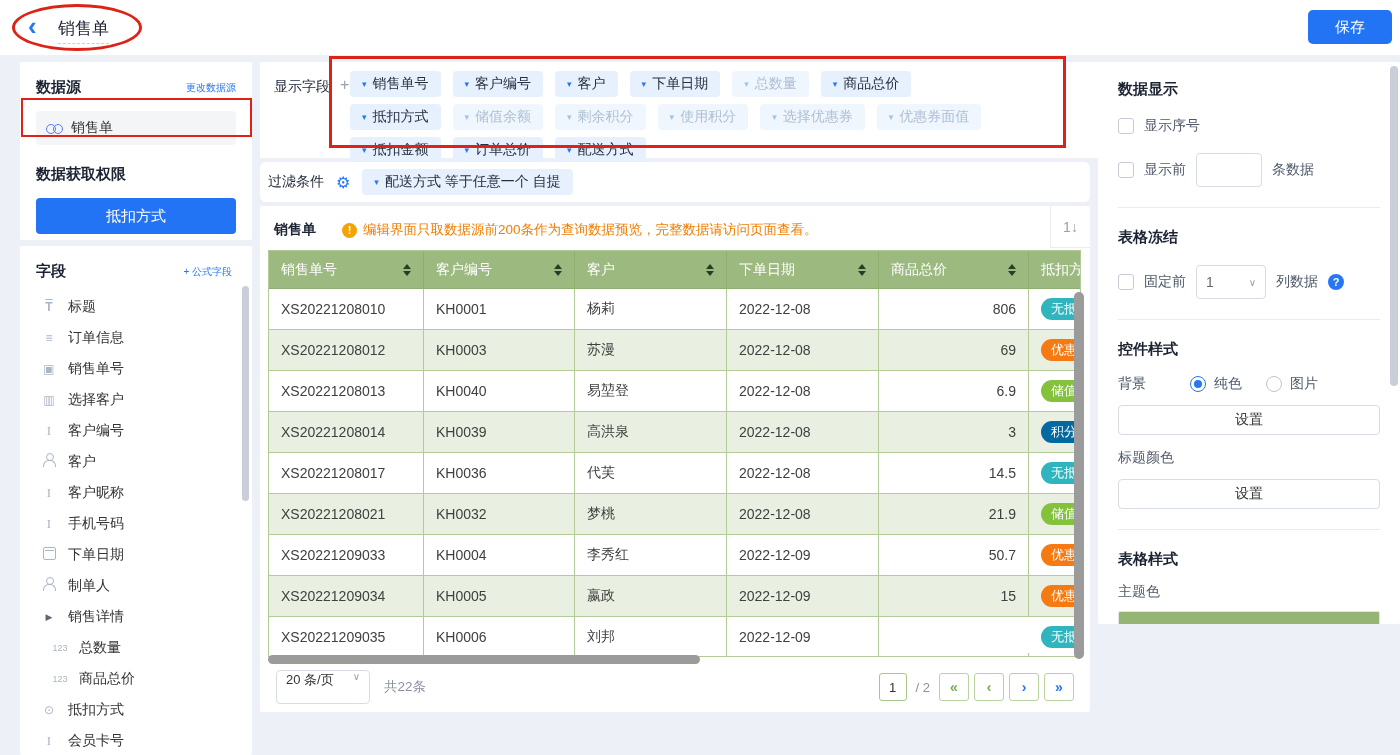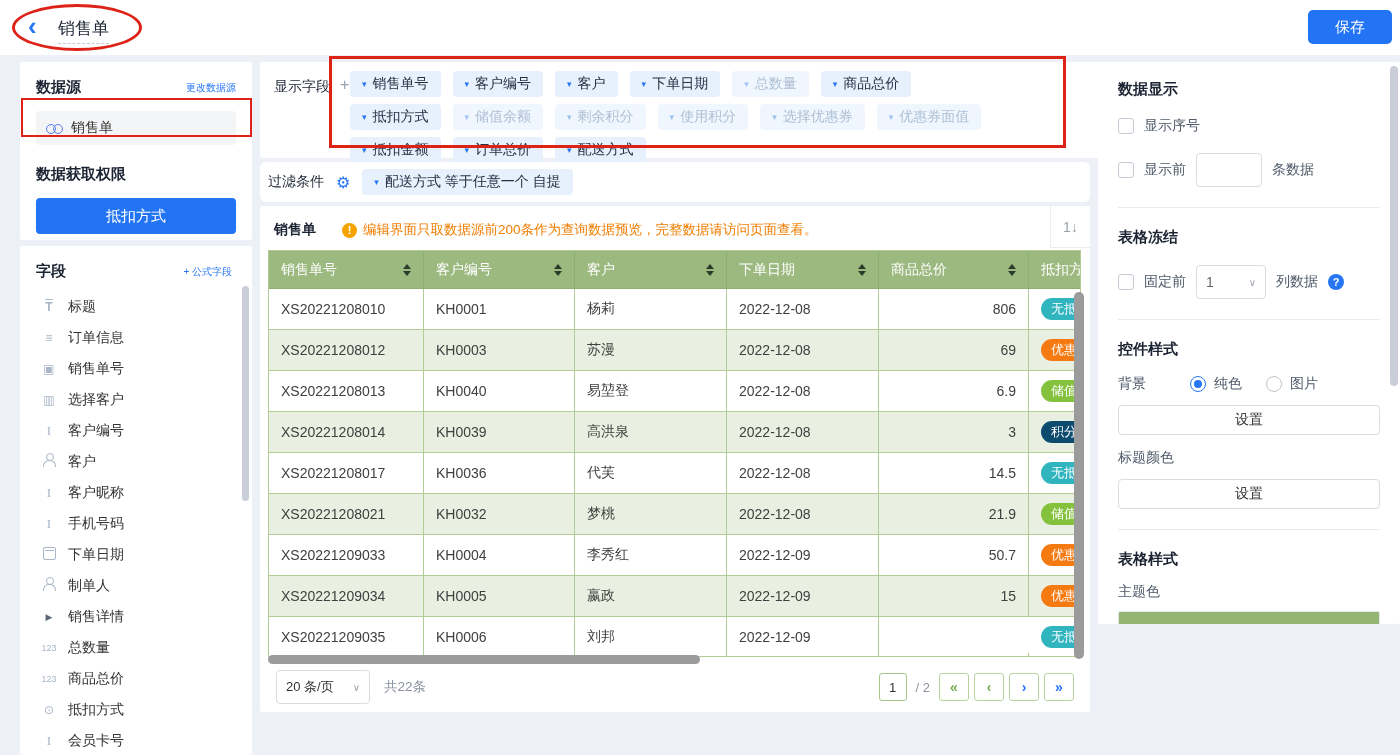--- a/index.html
+++ b/index.html
@@ -31,21 +31,21 @@
   .perm-title { margin-top:20px; }
   .perm-btn { margin-top:14px; width:100%; height:36px; background:#2374f5; color:#fff; border:none; border-radius:4px; font-size:15px; cursor:pointer; }
 
   
   .fields-panel { left:20px; top:246px; width:232px; height:509px; padding:16px 10px 8px 16px; overflow:hidden; }
   .fields-head { display:flex; justify-content:space-between; align-items:center; padding-right:10px; }
   .field-list { margin-top:10px; }
   .field-item { height:31px; display:flex; align-items:center; gap:10px; padding-left:4px; cursor:pointer; color:#333; }
   .ficon { width:18px; text-align:center; color:#a9b6c6; font-size:12px; flex:0 0 18px; }
   .ic-serif { font-family:"Liberation Serif","DejaVu Serif",serif; font-size:13px; }
-  .ic-123 { font-size:9px; letter-spacing:0; }
+  .ic-123 { font-size:9px; letter-spacing:0;margin-left:11px; }
   .ic-caret { color:#5d6673; font-size:9px; }
   .ic-t { font-weight:bold; font-size:12px; text-decoration:overline; }
   .i-person { position:relative; width:14px; height:14px; display:inline-block; }
   .i-person::before { content:""; position:absolute; top:0; left:4px; width:6px; height:6px; border:1.4px solid #a9b6c6; border-radius:50%; }
   .i-person::after { content:""; position:absolute; bottom:0; left:1px; width:11px; height:6px; border:1.4px solid #a9b6c6; border-bottom:none; border-radius:6px 6px 0 0; }
   .i-cal { position:relative; width:13px; height:13px; display:inline-block; border:1.4px solid #a9b6c6; border-radius:2px; }
   .i-cal::before { content:""; position:absolute; left:1px; right:1px; top:2px; height:1.4px; background:#a9b6c6; }
   .scroll-thumb { position:absolute; background:#c9ced8; border-radius:4px; }
 
   
@@ -78,21 +78,21 @@
   .trow.alt .tcell { background:#e9f0e1; }
   .tcell.num { justify-content:flex-end; }
   .sorter { display:flex; flex-direction:column; gap:2px; margin-left:6px; }
   .sorter i { width:0; height:0; border-left:4px solid transparent; border-right:4px solid transparent; display:block;}
   .sorter .up { border-bottom:5px solid #2a3b2a; }
   .sorter .dn { border-top:5px solid #2a3b2a; }
   .pill { display:inline-flex; align-items:center; height:22px; border-radius:11px; padding:0 10px; color:#fff; font-size:13px; white-space:nowrap; }
   .vscroll { position:absolute; right:6px; top:86px; width:10px; height:367px; background:#9b9b9b; border-radius:5px; z-index:5;}
   .hscroll { position:absolute; left:8px; top:449px; width:432px; height:9px; background:#9b9b9b; border-radius:5px; z-index:5;}
   .pager { position:absolute; left:0; bottom:0; width:100%; height:50px; display:flex; align-items:center; padding:0 16px; }
-  .page-size-select { width:94px; height:34px; border:1px solid #d8dce3; border-radius:4px; display:flex; align-items:center; justify-content:space-between; padding:0 9px; font-size:13px; color:#333; cursor:pointer; }
+  .page-size-select { width:94px; height:34px; border:1px solid #d8dce3; border-radius:4px; display:flex; align-items:flex-start; justify-content:space-between; padding:0 9px; font-size:13px; color:#333; cursor:pointer; }
   .chev { color:#9aa1ab; font-size:10px; }
   .total { margin-left:14px; color:#8a919f; font-size:13.5px; }
   .pager-right { margin-left:auto; display:flex; align-items:center; gap:5px; }
   .page-box { width:28px; height:28px; border:1px solid #a6c68a; border-radius:3px; display:inline-flex; align-items:center; justify-content:center; font-size:13px; color:#333; }
   .page-div { color:#8a919f; font-size:13px; margin:0 4px; }
   .navb { width:30px; height:28px; border:1px solid #b9d3a0; border-radius:3px; background:#fff; font-size:14px; font-weight:bold; cursor:pointer; display:inline-flex; align-items:center; justify-content:center; padding:0;}
   .navb.g { color:#76ad52; } .navb.b { color:#2777f5; }
 
   
   .settings-panel { left:1098px; top:62px; width:302px; height:562px; padding:18px 20px; overflow:hidden; }
@@ -359,21 +359,21 @@
             <span class="pill" style="background: rgb(132, 194, 62);">储值</span>
           </div>
         </div>
         <div class="trow alt">
           <div class="tcell" style="width: 155px;">XS20221208014</div>
           <div class="tcell" style="width: 151px;">KH0039</div>
           <div class="tcell" style="width: 152px;">高洪泉</div>
           <div class="tcell" style="width: 152px;">2022-12-08</div>
           <div class="tcell num" style="width: 150px;">3</div>
           <div class="tcell" style="width: 200px;">
-            <span class="pill" style="background: #0c4a6e;">积分</span>
+            <span class="pill" style="background: #0369a1;">积分</span>
           </div>
         </div>
         <div class="trow">
           <div class="tcell" style="width: 155px;">XS20221208017</div>
           <div class="tcell" style="width: 151px;">KH0036</div>
           <div class="tcell" style="width: 152px;">代芙</div>
           <div class="tcell" style="width: 152px;">2022-12-08</div>
           <div class="tcell num" style="width: 150px;">14.5</div>
           <div class="tcell" style="width: 200px;">
             <span class="pill" style="background: rgb(48, 181, 191);">无抵扣</span>

